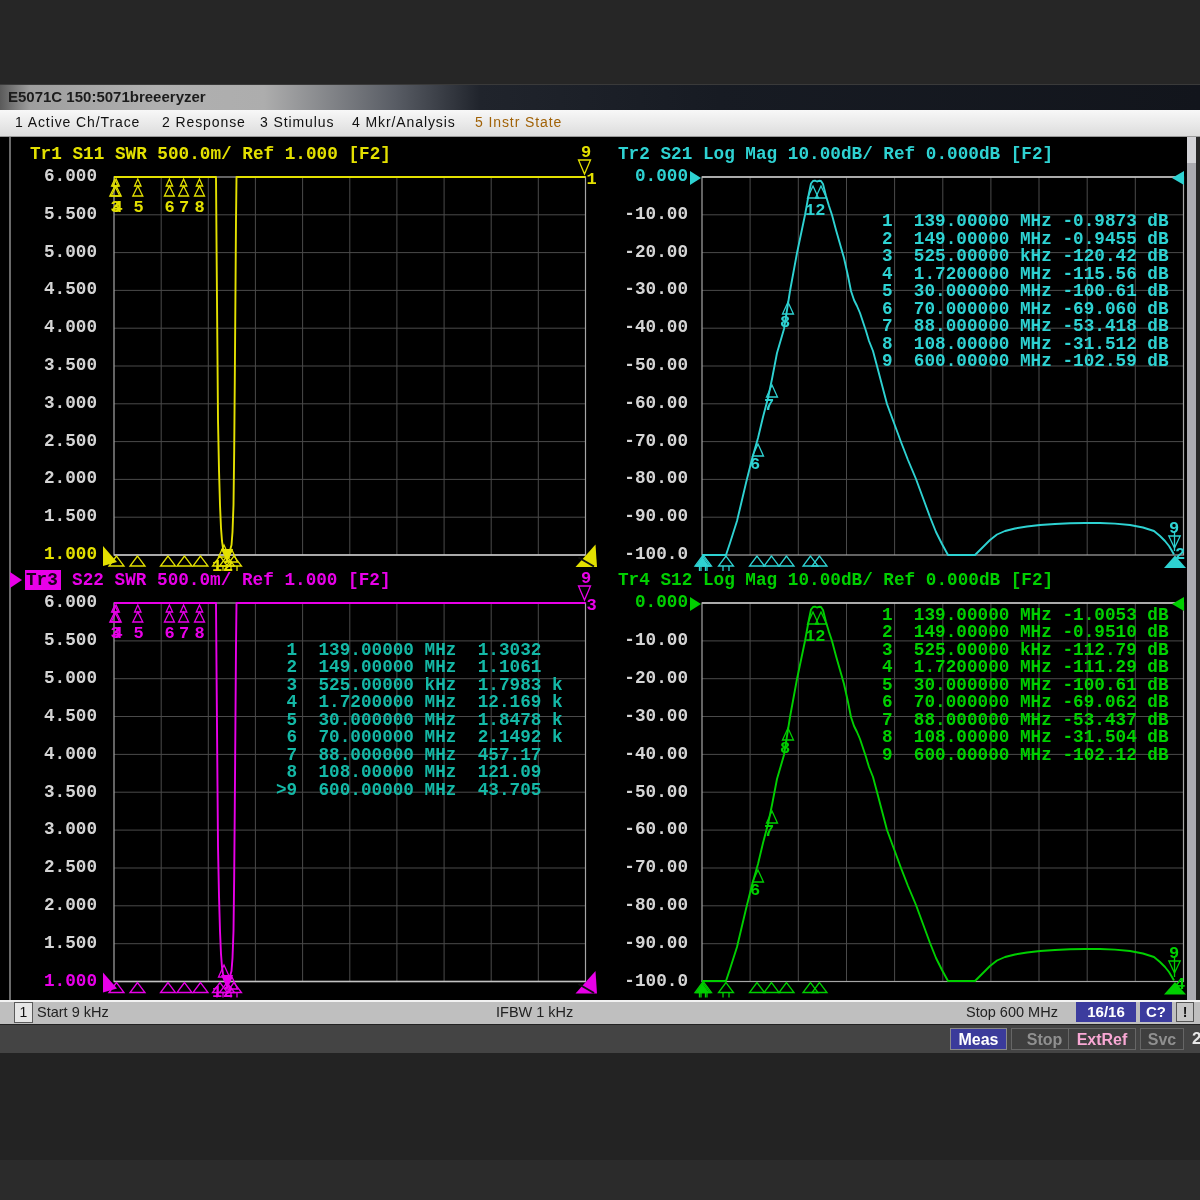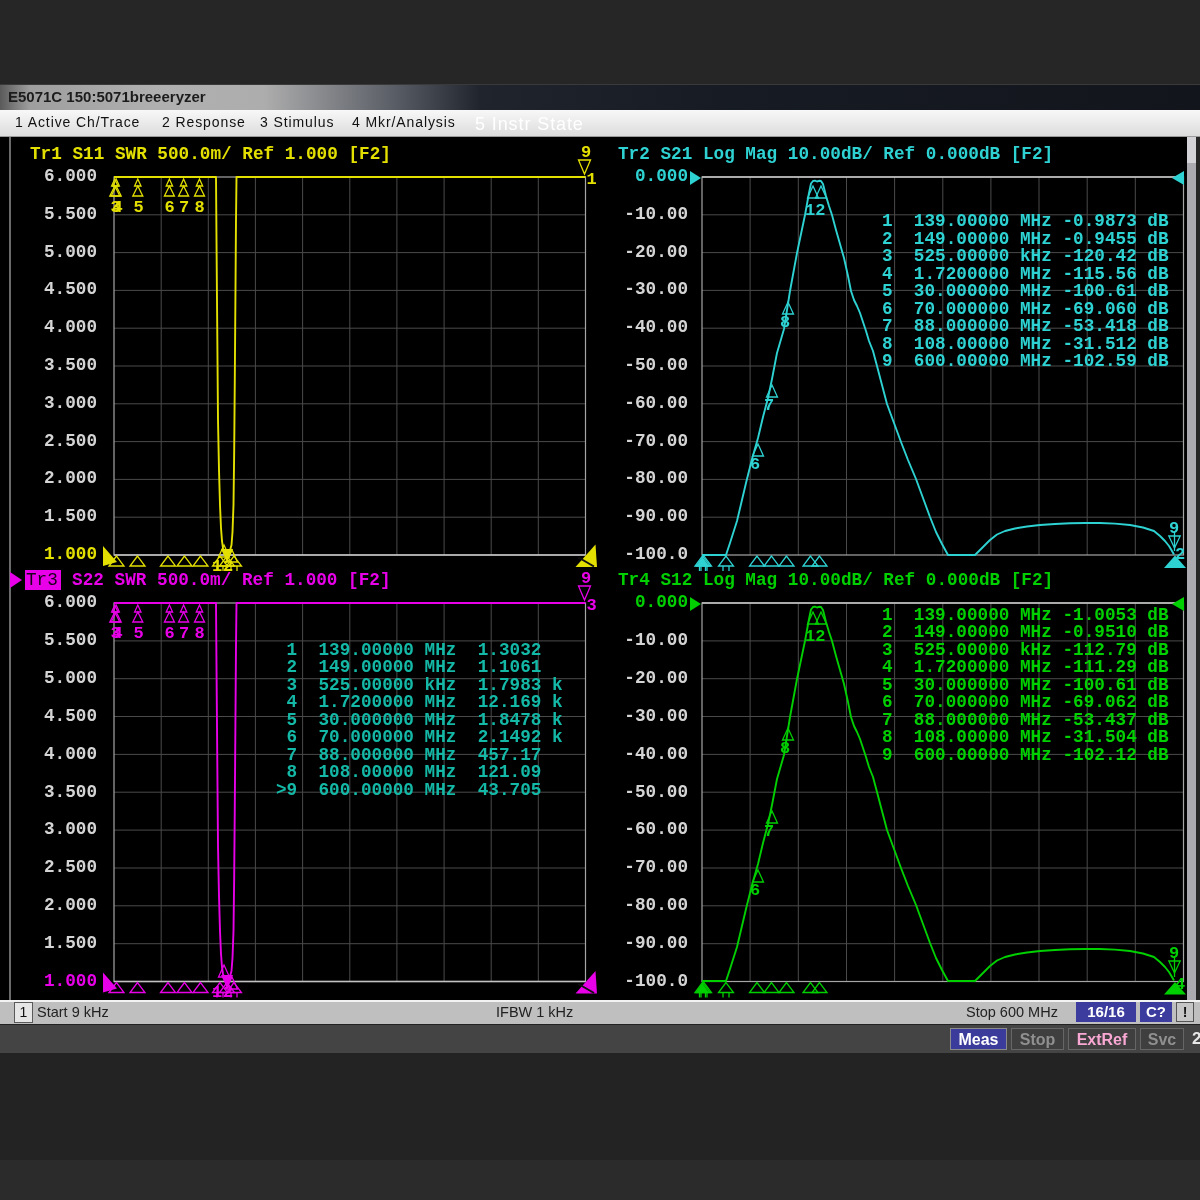--- a/index.html
+++ b/index.html
@@ -6,21 +6,21 @@
 </style></head><body>
 <div id="root">
 <div style="position:absolute;left:0;top:0;width:1200px;height:84px;background:#262626;"></div>
 <div style="position:absolute;left:0;top:84px;width:1200px;height:26px;background:linear-gradient(90deg,#5a5a5a 0%,#9e9e9e 2.5%,#b0b0b0 13%,#adadad 22%,#585c64 33%,#20242c 40%,#171b23 60%,#12151c 100%);border-top:1px solid #3a3a3a;box-sizing:border-box;"></div>
 <div class="sans" style="position:absolute;left:8px;top:88px;font-size:15px;font-weight:600;color:#1c1c1c;">E5071C 150:5071breeeryzer</div>
 <div style="position:absolute;left:0;top:110px;width:1200px;height:27px;background:linear-gradient(#f8f8f8,#dcdcdc);border-bottom:1px solid #9a9a9a;box-sizing:border-box;"></div>
 <div class="sans" style="position:absolute;left:15px;top:114px;font-size:14px;color:#111;letter-spacing:0.9px;">1 Active Ch/Trace</div>
 <div class="sans" style="position:absolute;left:162px;top:114px;font-size:14px;color:#111;letter-spacing:0.9px;">2 Response</div>
 <div class="sans" style="position:absolute;left:260px;top:114px;font-size:14px;color:#111;letter-spacing:0.9px;">3 Stimulus</div>
 <div class="sans" style="position:absolute;left:352px;top:114px;font-size:14px;color:#111;letter-spacing:0.9px;">4 Mkr/Analysis</div>
-<div class="sans" style="position:absolute;left:475px;top:114px;font-size:18px;color:#ffffff;letter-spacing:0.9px;">5 Instr State</div>
+<div class="sans" style="position:absolute;left:475px;top:114px;font-size:14px;color:#a16207;letter-spacing:0.9px;">5 Instr State</div>
 <div style="position:absolute;left:0;top:137px;width:1200px;height:863px;background:#000;"></div>
 <div style="position:absolute;left:9px;top:137px;width:2px;height:863px;background:#6a6a6a;"></div>
 <div style="position:absolute;left:1187px;top:137px;width:9px;height:863px;background:#aaaab0;"></div>
 <div style="position:absolute;left:1187px;top:137px;width:9px;height:26px;background:#d4d4d8;"></div>
 <div style="position:absolute;left:1196px;top:137px;width:4px;height:863px;background:#262626;"></div>
 <svg style="position:absolute;left:0;top:0;" width="1200" height="1200" viewBox="0 0 1200 1200">
 <path d="M161.2 177V555 M208.3 177V555 M255.4 177V555 M302.6 177V555 M349.8 177V555 M396.9 177V555 M444.1 177V555 M491.2 177V555 M538.3 177V555 M114 214.8H585.5 M114 252.6H585.5 M114 290.4H585.5 M114 328.2H585.5 M114 366.0H585.5 M114 403.8H585.5 M114 441.6H585.5 M114 479.4H585.5 M114 517.2H585.5" stroke="#4a4a4a" fill="none" stroke-width="1"></path>
 <rect x="114" y="177" width="471.5" height="378" stroke="#a6a6a6" fill="none" stroke-width="1.2"></rect>
 <path d="M750.1 177V555 M798.3 177V555 M846.5 177V555 M894.6 177V555 M942.8 177V555 M990.9 177V555 M1039.0 177V555 M1087.2 177V555 M1135.3 177V555 M702 214.8H1183.5 M702 252.6H1183.5 M702 290.4H1183.5 M702 328.2H1183.5 M702 366.0H1183.5 M702 403.8H1183.5 M702 441.6H1183.5 M702 479.4H1183.5 M702 517.2H1183.5" stroke="#4a4a4a" fill="none" stroke-width="1"></path>
 <rect x="702" y="177" width="481.5" height="378" stroke="#a6a6a6" fill="none" stroke-width="1.2"></rect>
@@ -166,21 +166,21 @@
 <path d="M1168.8 961.0 H1180.2 L1174.5 973.0 Z" stroke="#00cf00" fill="none" stroke-width="1.3"></path>
 <path d="M1174.5 956V977" stroke="#00cf00" fill="none" stroke-width="1.3"></path>
 <text x="1175.0" y="989.0" font-family="Liberation Mono, monospace" font-size="17" font-weight="bold" fill="#00cf00">4</text>
 <path d="M1164.0 994.5 L1186.0 994.5 L1175.0 982.0 Z" fill="#00cf00"></path>
 </svg>
 <div style="position:absolute;left:30px;top:146px;font-family:'Liberation Mono',monospace;font-weight:bold;font-size:17.7px;line-height:17.5px;white-space:pre;color:#e3e000;">Tr1 S11 SWR 500.0m/ Ref 1.000 [F2]</div>
 <div style="position:absolute;left:618px;top:146px;font-family:'Liberation Mono',monospace;font-weight:bold;font-size:17.7px;line-height:17.5px;white-space:pre;color:#2ed2d2;">Tr2 S21 Log Mag 10.00dB/ Ref 0.000dB [F2]</div>
 <div style="position:absolute;left:618px;top:572px;font-family:'Liberation Mono',monospace;font-weight:bold;font-size:17.7px;line-height:17.5px;white-space:pre;color:#00cf00;">Tr4 S12 Log Mag 10.00dB/ Ref 0.000dB [F2]</div>
 <div style="position:absolute;left:10px;top:572px;width:0;height:0;border-top:8px solid transparent;border-bottom:8px solid transparent;border-left:12px solid #e800e8;"></div>
 <div style="position:absolute;left:25px;top:570px;width:36px;height:20px;background:#e800e8;"></div>
-<div style="position:absolute;left:26px;top:572px;font-family:'Liberation Mono',monospace;font-weight:normal;font-size:17.7px;line-height:17.5px;white-space:pre;color:#1a001a;">Tr3</div>
+<div style="position:absolute;left:26px;top:572px;font-family:'Liberation Mono',monospace;font-weight:bold;font-size:17.7px;line-height:17.5px;white-space:pre;color:#1a001a;">Tr3</div>
 <div style="position:absolute;left:61.5px;top:572px;font-family:'Liberation Mono',monospace;font-weight:bold;font-size:17.7px;line-height:17.5px;white-space:pre;color:#e800e8;text-align:center;"> S22 SWR 500.0m/ Ref 1.000 [F2]</div>
 <div style="position:absolute;left:20px;top:168.0px;width:77px;text-align:right;font-family:'Liberation Mono',monospace;font-weight:bold;font-size:17.7px;line-height:17.5px;white-space:pre;color:#d4d4d4;">6.000</div>
 <div style="position:absolute;left:20px;top:205.8px;width:77px;text-align:right;font-family:'Liberation Mono',monospace;font-weight:bold;font-size:17.7px;line-height:17.5px;white-space:pre;color:#d4d4d4;">5.500</div>
 <div style="position:absolute;left:20px;top:243.6px;width:77px;text-align:right;font-family:'Liberation Mono',monospace;font-weight:bold;font-size:17.7px;line-height:17.5px;white-space:pre;color:#d4d4d4;">5.000</div>
 <div style="position:absolute;left:20px;top:281.4px;width:77px;text-align:right;font-family:'Liberation Mono',monospace;font-weight:bold;font-size:17.7px;line-height:17.5px;white-space:pre;color:#d4d4d4;">4.500</div>
 <div style="position:absolute;left:20px;top:319.2px;width:77px;text-align:right;font-family:'Liberation Mono',monospace;font-weight:bold;font-size:17.7px;line-height:17.5px;white-space:pre;color:#d4d4d4;">4.000</div>
 <div style="position:absolute;left:20px;top:357.0px;width:77px;text-align:right;font-family:'Liberation Mono',monospace;font-weight:bold;font-size:17.7px;line-height:17.5px;white-space:pre;color:#d4d4d4;">3.500</div>
 <div style="position:absolute;left:20px;top:394.8px;width:77px;text-align:right;font-family:'Liberation Mono',monospace;font-weight:bold;font-size:17.7px;line-height:17.5px;white-space:pre;color:#d4d4d4;">3.000</div>
 <div style="position:absolute;left:20px;top:432.6px;width:77px;text-align:right;font-family:'Liberation Mono',monospace;font-weight:bold;font-size:17.7px;line-height:17.5px;white-space:pre;color:#d4d4d4;">2.500</div>
 <div style="position:absolute;left:20px;top:470.4px;width:77px;text-align:right;font-family:'Liberation Mono',monospace;font-weight:bold;font-size:17.7px;line-height:17.5px;white-space:pre;color:#d4d4d4;">2.000</div>
@@ -249,19 +249,19 @@
 <div style="position:absolute;left:0;top:1000px;width:1200px;height:24px;background:#bfbfbf;border-top:2px solid #f2f2f2;box-sizing:border-box;"></div>
 <div class="sans" style="position:absolute;left:14px;top:1002px;width:17px;height:19px;background:#e6e6e6;border:1px solid #5a5a5a;font-size:14px;color:#111;text-align:center;line-height:19px;">1</div>
 <div class="sans" style="position:absolute;left:37px;top:1004px;font-size:14.5px;color:#222;">Start 9 kHz</div>
 <div class="sans" style="position:absolute;left:496px;top:1004px;font-size:14.5px;color:#222;">IFBW 1 kHz</div>
 <div class="sans" style="position:absolute;left:966px;top:1004px;font-size:14.5px;color:#222;">Stop 600 MHz</div>
 <div class="sans" style="position:absolute;left:1076px;top:1002px;width:60px;height:20px;background:#3c3c9e;color:#fff;font-weight:bold;font-size:15px;text-align:center;line-height:20px;">16/16</div>
 <div class="sans" style="position:absolute;left:1140px;top:1002px;width:32px;height:20px;background:#3c3c9e;color:#fff;font-weight:bold;font-size:15px;text-align:center;line-height:20px;">C?</div>
 <div class="sans" style="position:absolute;left:1176px;top:1002px;width:16px;height:18px;background:#c6c6c6;border:1px solid #555;color:#111;font-weight:bold;font-size:14px;text-align:center;line-height:18px;">!</div>
 <div style="position:absolute;left:0;top:1024px;width:1200px;height:29px;background:#444;border-top:1px solid #222;box-sizing:border-box;"></div>
 <div class="sans" style="position:absolute;left:950px;top:1028px;width:57px;height:22px;background:#3b3b9b;border:1px solid #8a8a8a;color:#fff;font-weight:bold;font-size:16px;text-align:center;line-height:22px;box-sizing:border-box;">Meas</div>
-<div class="sans" style="position:absolute;left:1011px;top:1028px;width:53px;height:22px;background:#3f3f3f;border:1px solid #666;color:#909090;font-weight:bold;font-size:16px;text-align:center;line-height:22px;box-sizing:border-box;">Stop</div>
+<div class="sans" style="position:absolute;left:1011px;top:1028px;width:67px;height:22px;background:#3f3f3f;border:1px solid #666;color:#909090;font-weight:bold;font-size:16px;text-align:center;line-height:22px;box-sizing:border-box;">Stop</div>
 <div class="sans" style="position:absolute;left:1068px;top:1028px;width:68px;height:22px;background:#3f3f3f;border:1px solid #666;color:#f9a8d4;font-weight:bold;font-size:16px;text-align:center;line-height:22px;box-sizing:border-box;">ExtRef</div>
 <div class="sans" style="position:absolute;left:1140px;top:1028px;width:44px;height:22px;background:#3f3f3f;border:1px solid #666;color:#909090;font-weight:bold;font-size:16px;text-align:center;line-height:22px;box-sizing:border-box;">Svc</div>
 <div class="sans" style="position:absolute;left:1192px;top:1029px;color:#e8e8e8;font-weight:bold;font-size:17px;">2</div>
 <div style="position:absolute;left:0;top:1053px;width:1200px;height:107px;background:#232323;"></div>
 <div style="position:absolute;left:0;top:1160px;width:1200px;height:40px;background:#2b2b2b;"></div>
 </div>
 
 </body></html>

